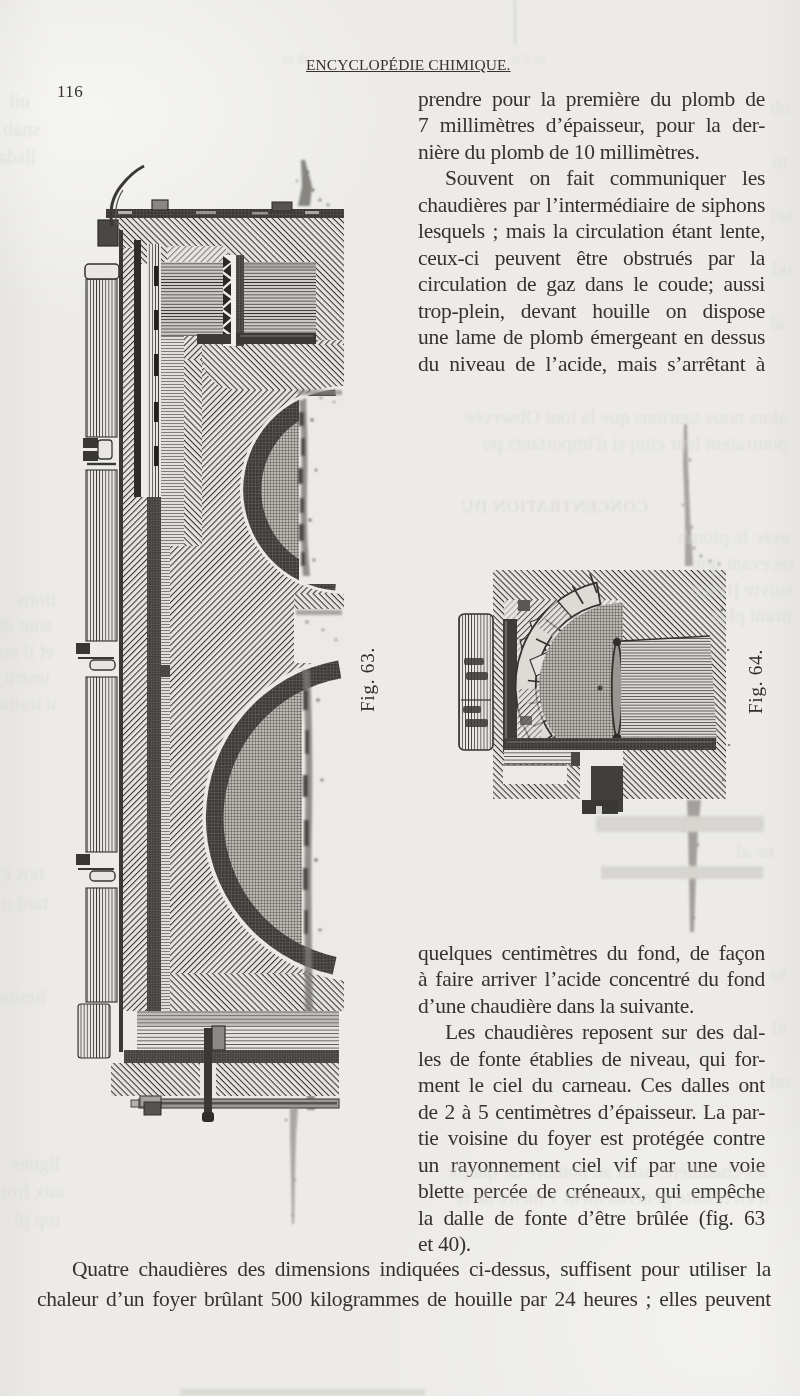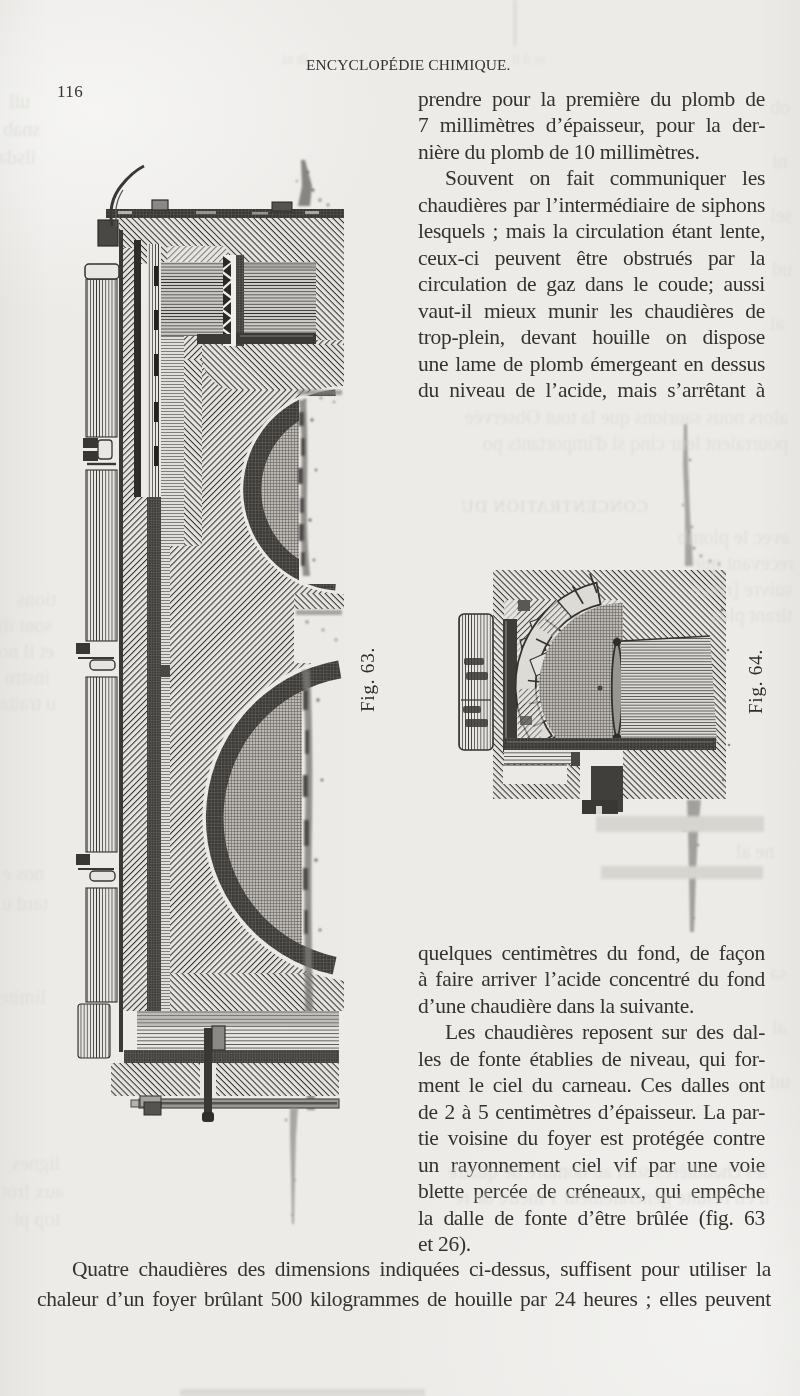--- a/index.html
+++ b/index.html
@@ -18,50 +18,49 @@
          transform:scaleX(-1);white-space:nowrap;opacity:.7;}
   .gband{position:absolute;background:#d6d5d0;filter:blur(1.8px);}
 </style>
 </head>
 <body>
 
 <div class="bgshade"></div>
 
 <div style="position:absolute;left:57px;top:53px;font-size:17px;letter-spacing:0.5px;margin-top:29px;">116</div>
 
-<div style="position:absolute;left:306px;top:56px;font-size:15.5px;letter-spacing:0.1px;">ENCYCLOPÉDIE CHIMIQUE.</div>
+<div style="position:absolute;left:306px;top:56px;font-size:15.5px;letter-spacing:0.1px;text-decoration:underline;">ENCYCLOPÉDIE CHIMIQUE.</div>
 
 <div class="tb" style="left:418px;top:85.5px;width:347px;">
   <div class="ln">prendre pour la première du plomb de</div>
   <div class="ln">7 millimètres d’épaisseur, pour la der-</div>
   <div class="ln lnend">nière du plomb de 10 millimètres.</div>
   <div class="ln"><span style="display:inline-block;width:27px;"></span>Souvent on fait communiquer les</div>
   <div class="ln">chaudières par l’intermédiaire de siphons</div>
   <div class="ln">lesquels ; mais la circulation étant lente,</div>
   <div class="ln">ceux-ci peuvent être obstrués par la</div>
   <div class="ln">circulation de gaz dans le coude; aussi</div>
-  <div class="ln">vaut-il mieux munir les chaudières de</div>
   <div class="ln">trop-plein, devant houille on dispose</div>
   <div class="ln">une lame de plomb émergeant en dessus</div>
   <div class="ln">du niveau de l’acide, mais s’arrêtant à</div>
 </div>
 
 <div class="tb" style="left:418px;top:939.5px;width:347px;">
   <div class="ln">quelques centimètres du fond, de façon</div>
   <div class="ln">à faire arriver l’acide concentré du fond</div>
   <div class="ln lnend">d’une chaudière dans la suivante.</div>
   <div class="ln"><span style="display:inline-block;width:27px;"></span>Les chaudières reposent sur des dal-</div>
   <div class="ln">les de fonte établies de niveau, qui for-</div>
   <div class="ln">ment le ciel du carneau. Ces dalles ont</div>
   <div class="ln">de 2 à 5 centimètres d’épaisseur. La par-</div>
   <div class="ln">tie voisine du foyer est protégée contre</div>
   <div class="ln">un rayonnement ciel vif par une voie</div>
   <div class="ln">blette percée de créneaux, qui empêche</div>
   <div class="ln">la dalle de fonte d’être brûlée (fig. 63</div>
-  <div class="ln lnend">et 26).</div>
+  <div class="ln lnend">et 40).</div>
 </div>
 
 <div class="tb" style="left:37px;top:1254px;width:734px;line-height:30px;">
   <div class="ln"><span style="display:inline-block;width:35px;"></span>Quatre chaudières des dimensions indiquées ci-dessus, suffisent pour utiliser la</div>
   <div class="ln">chaleur d’un foyer brûlant 500 kilogrammes de houille par 24 heures ; elles peuvent</div>
 </div>
 
 <svg width="800" height="1396" viewBox="0 0 800 1396" style="position:absolute;left:0;top:0">
 <defs>
   <pattern id="hA" width="4.3" height="4.3" patternUnits="userSpaceOnUse" patternTransform="rotate(45)">

